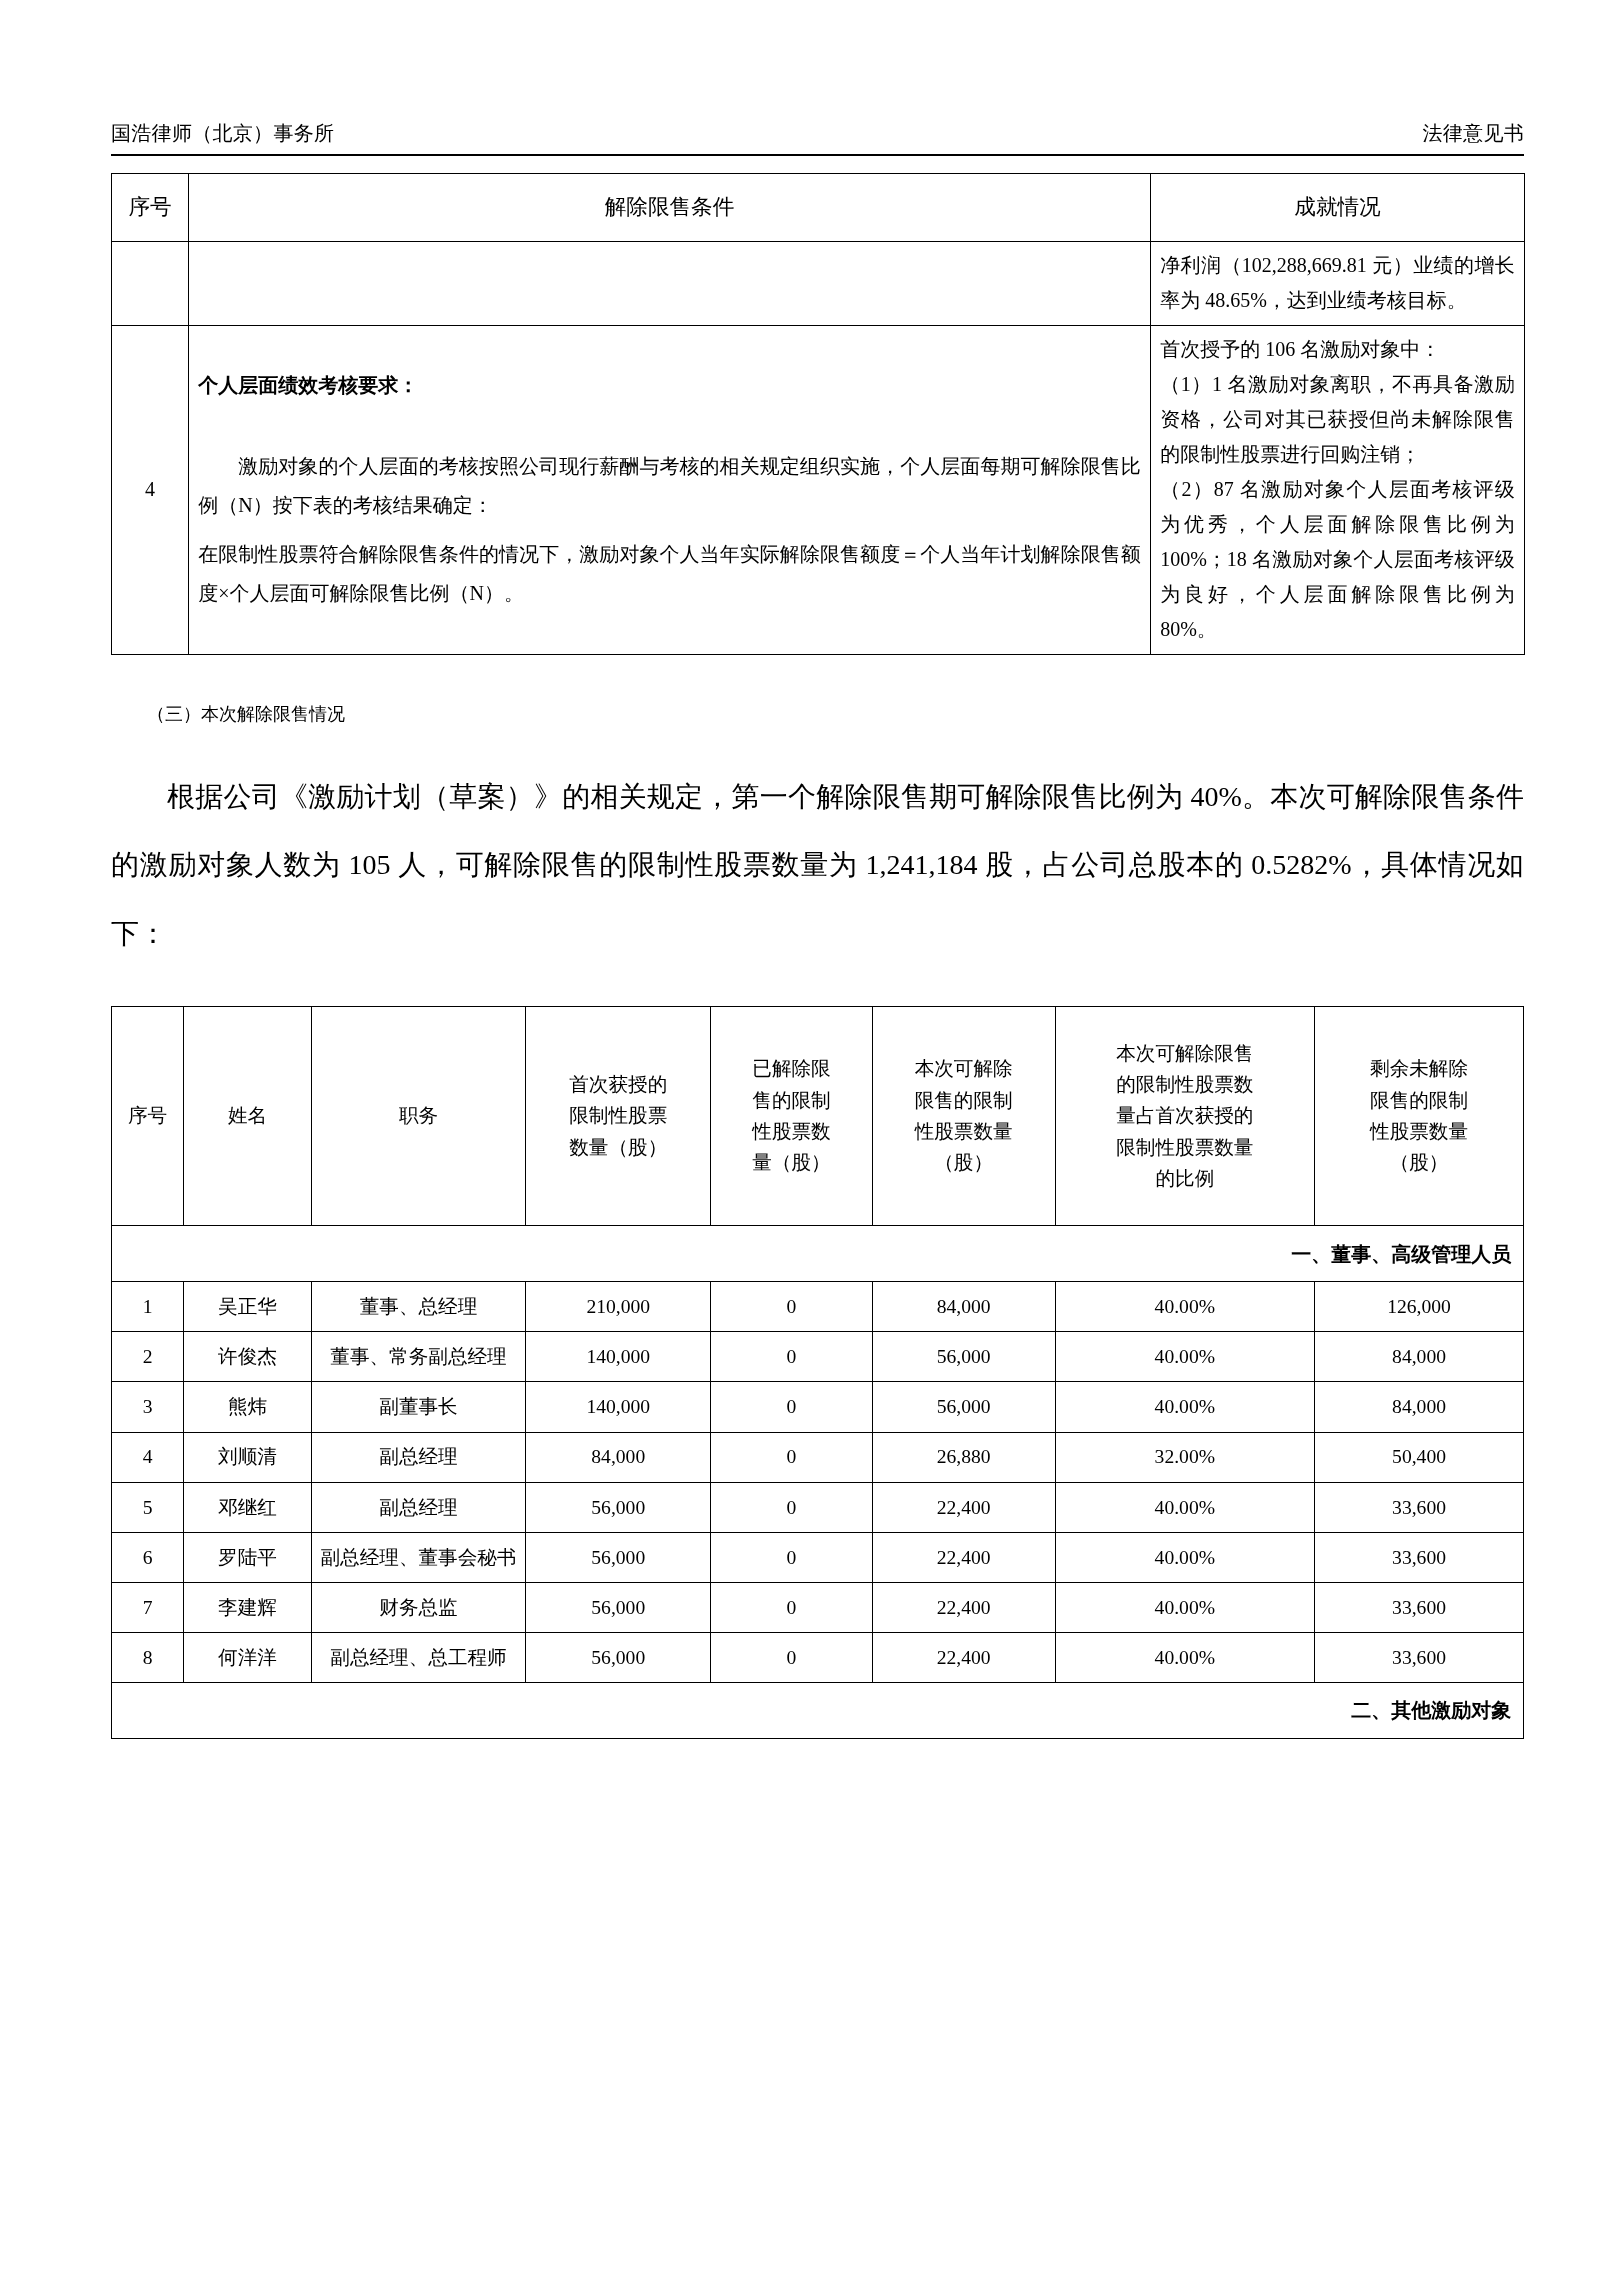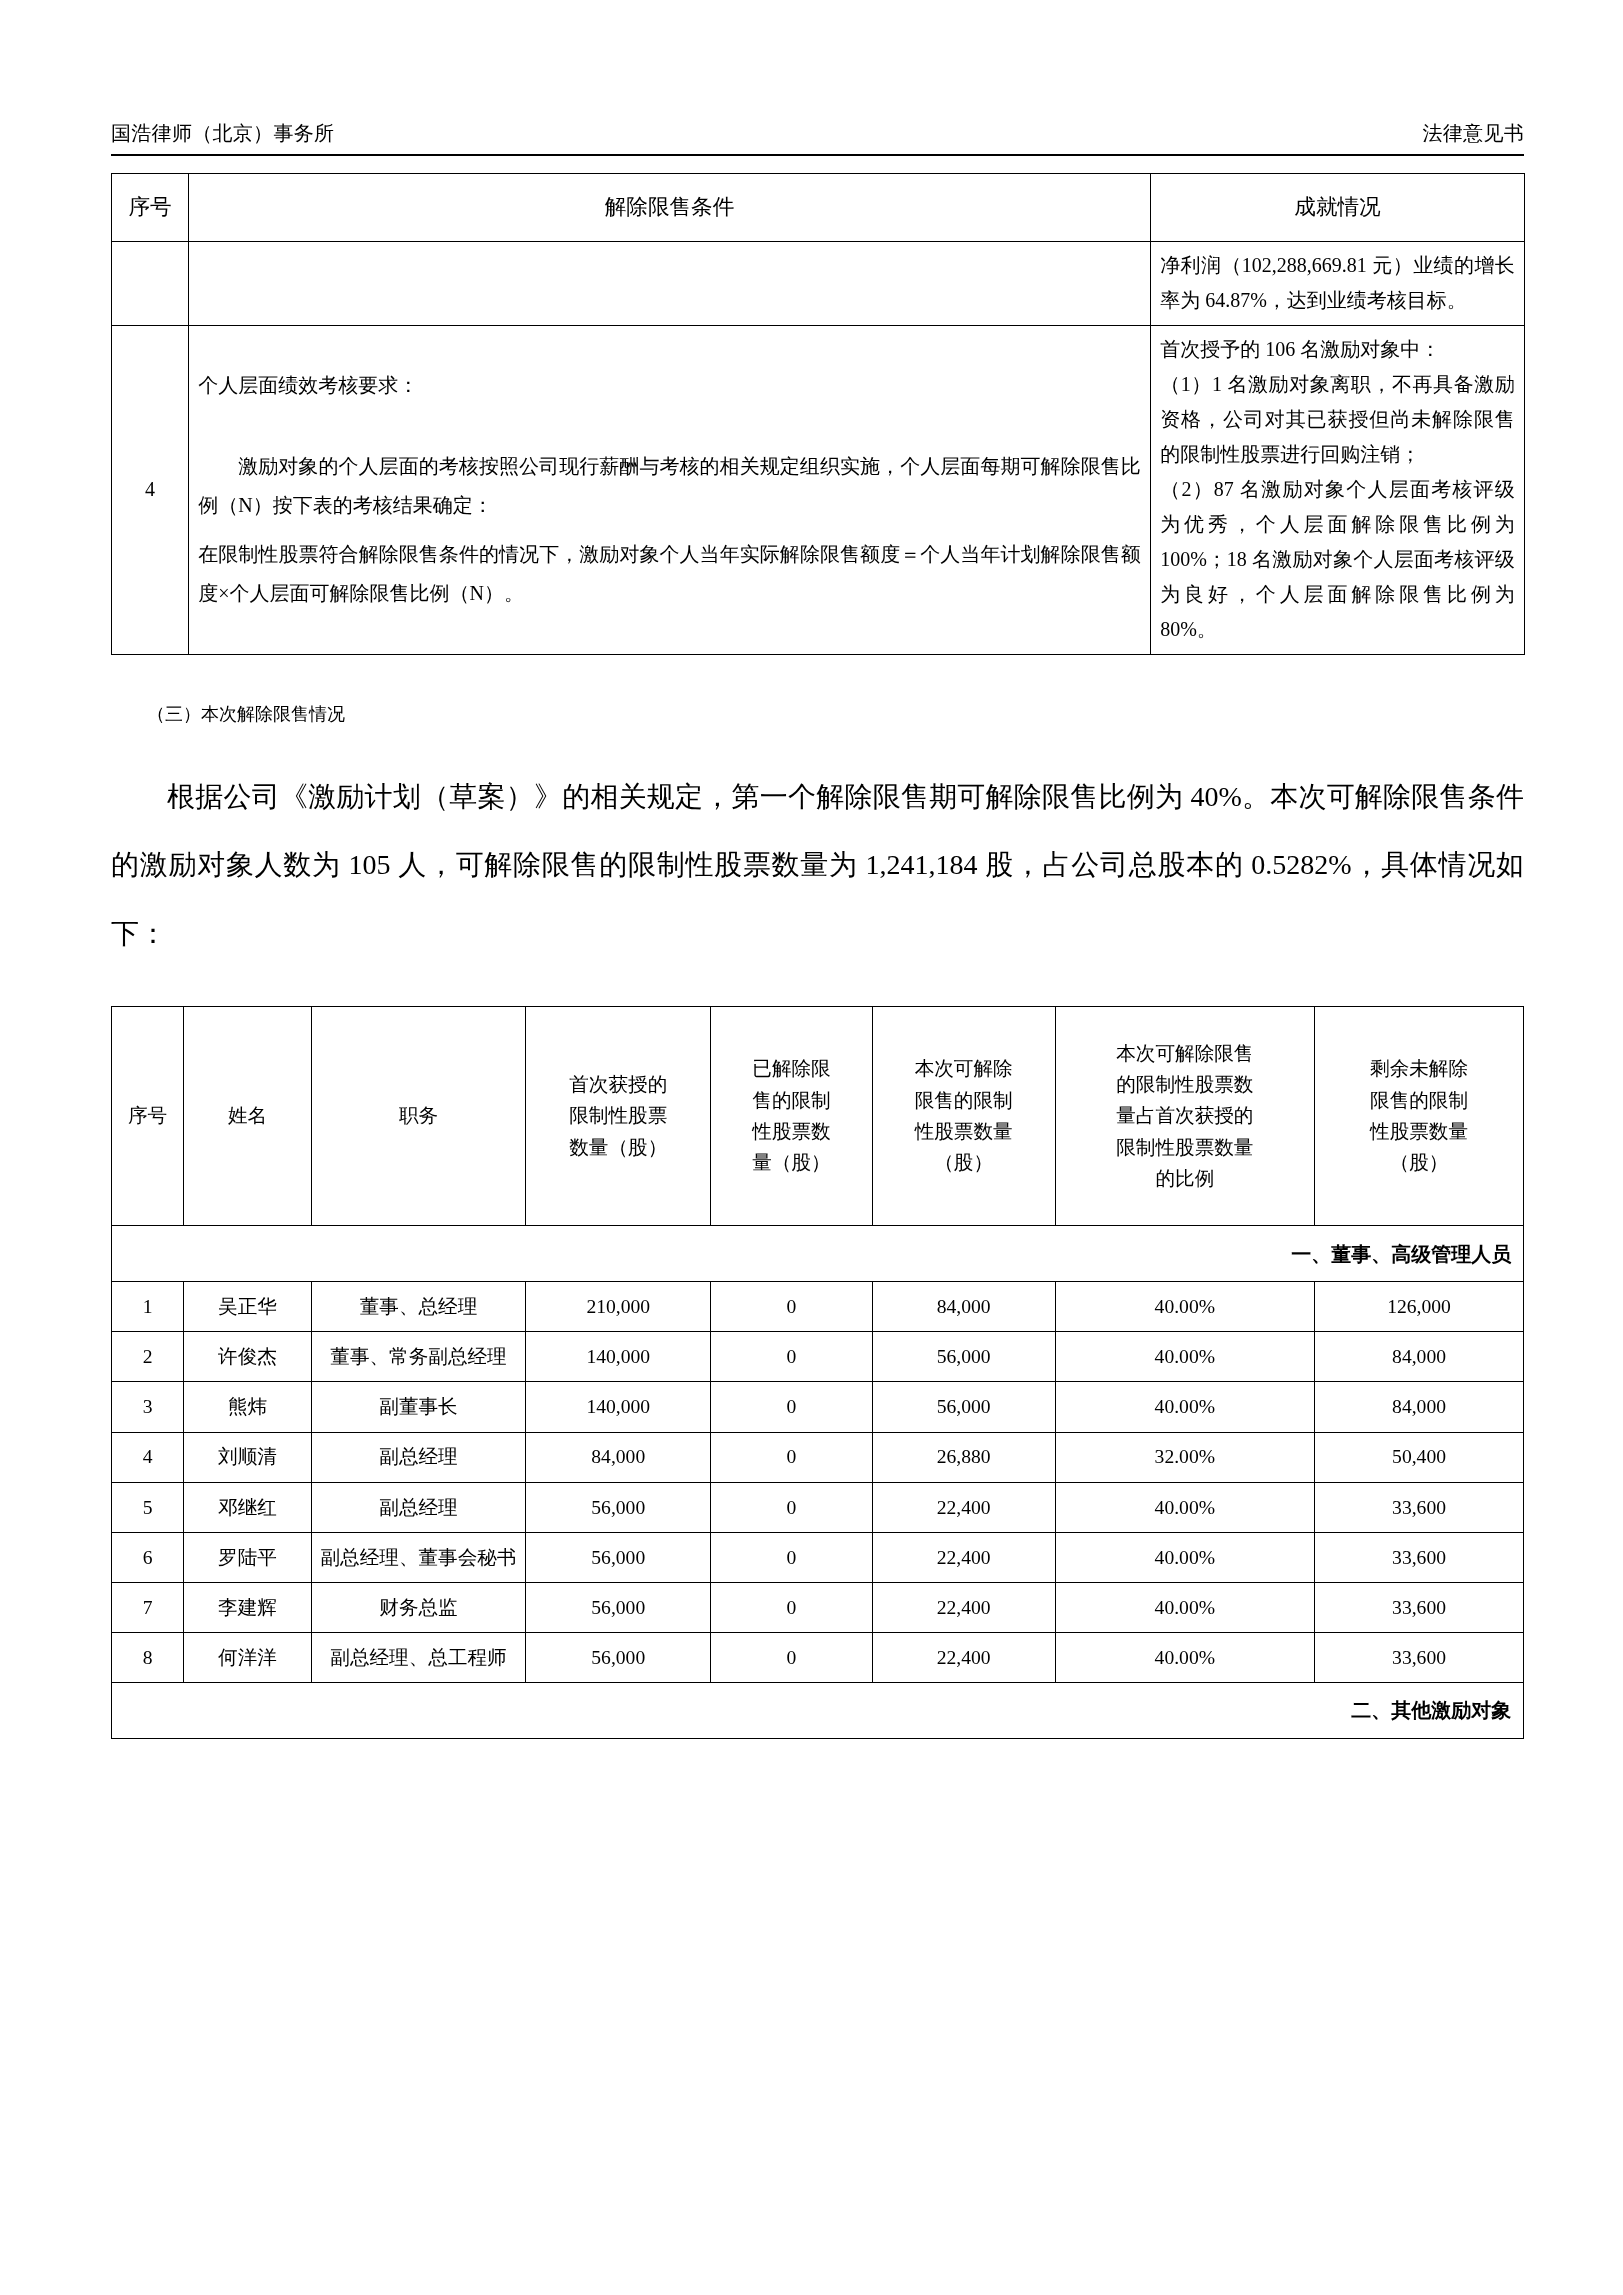--- a/index.html
+++ b/index.html
@@ -74,21 +74,21 @@
     text-align: center;
     font-size: 21.6px;
     padding: 14.4px 9.2px;
   }
   .cell-para {
     text-align: justify;
     text-justify: inter-ideograph;
     line-height: 1.95;
     font-size: 20px;
   }
-  .bold-lead { font-weight: normal; }
+  .bold-lead { font-weight: bold; }
   .indent2 { text-indent: 2em; display: block; margin-top: 42px; }
 
   
   table.inner-table {
     border-collapse: collapse;
     width: 100%;
     margin: 3.9px 0 6.5px 0;
     table-layout: fixed;
     font-size: 20px;
   }
@@ -172,21 +172,21 @@
       <tbody>
         <tr class="head">
           <td>序号</td>
           <td>解除限售条件</td>
           <td>成就情况</td>
         </tr>
 
         <tr>
           <td class="ctr"></td>
           <td class="lft"></td>
-          <td class="cell-para">净利润（102,288,669.81 元）业绩的增长率为 64.87%，达到业绩考核目标。</td>
+          <td class="cell-para">净利润（102,288,669.81 元）业绩的增长率为 48.65%，达到业绩考核目标。</td>
         </tr>
 
         <tr>
           <td class="ctr">4</td>
           <td class="lft">
             <div class="cell-para bold-lead">个人层面绩效考核要求：</div>
             <div class="cell-para">
               <span class="indent2">激励对象的个人层面的考核按照公司现行薪酬与考核的相关规定组织实施，个人层面每期可解除限售比例（N）按下表的考核结果确定：</span>
             </div>
             <table class="inner-table">

